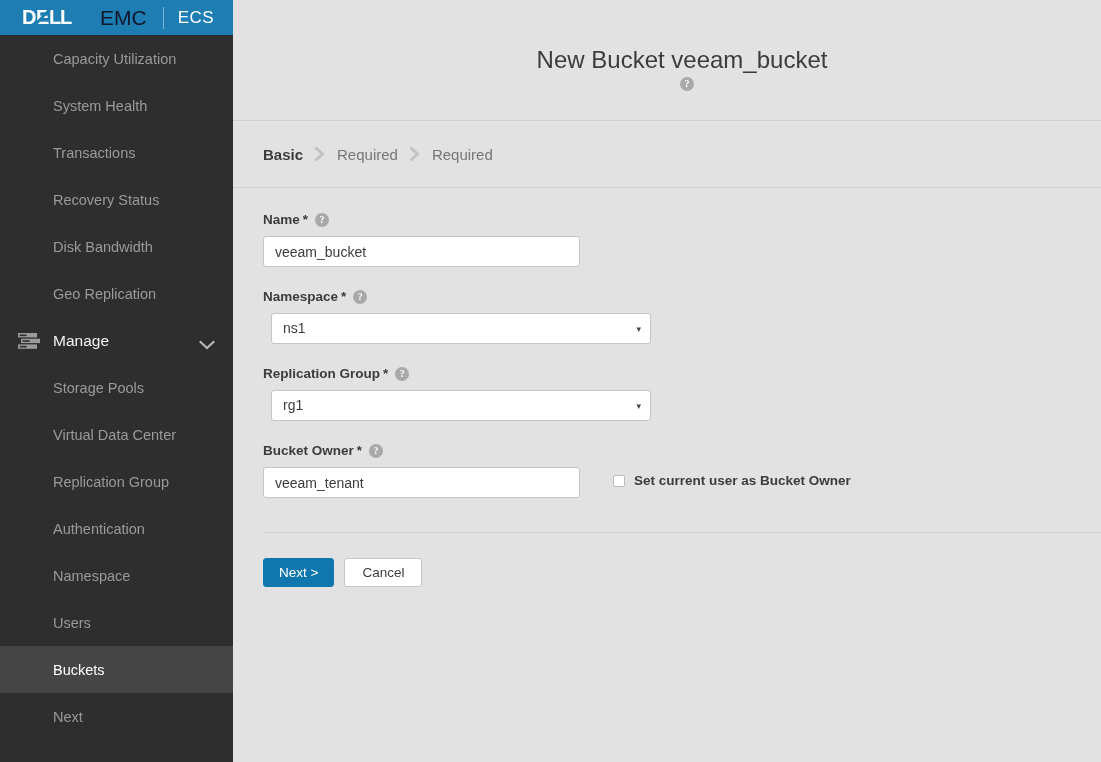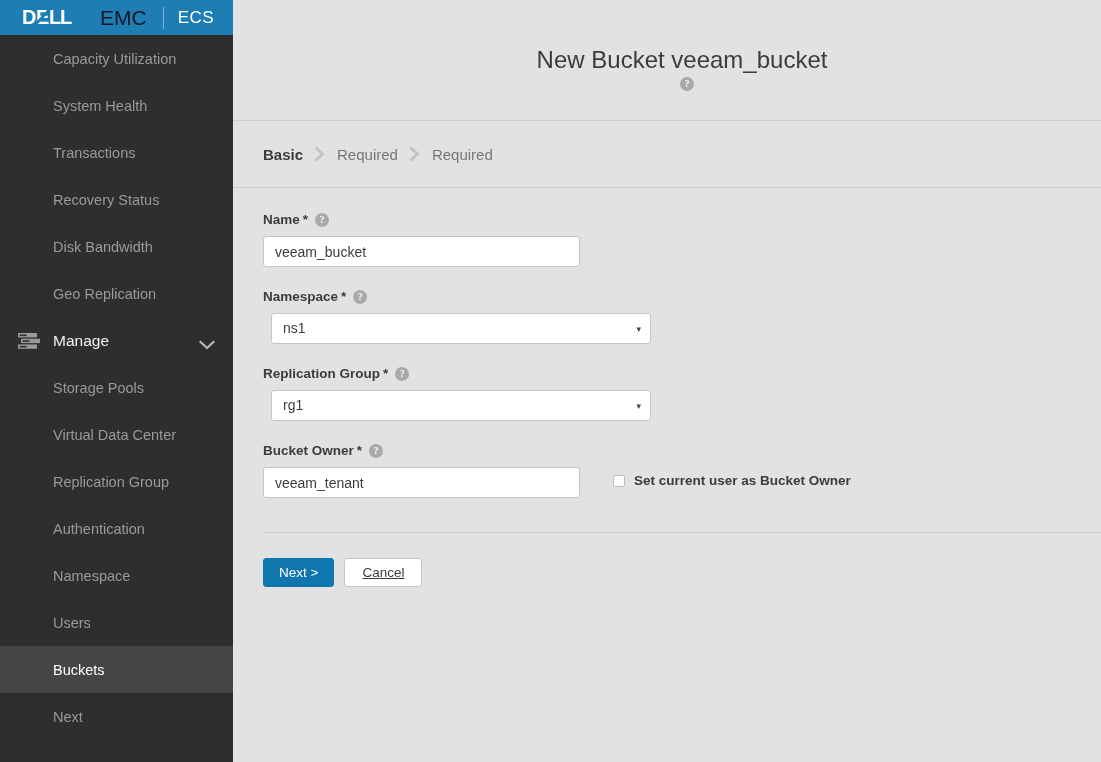--- a/index.html
+++ b/index.html
@@ -288,21 +288,20 @@
     padding: 0 15px;
     min-width: 65px;
   }
   .btn-secondary {
     background: #ffffff;
     color: #3c3c3c;
     border: 1px solid #c6c6c6;
     padding: 0 17px;
     margin-left: 10px;
     min-width: 68px;
-    text-decoration: underline;
   }
 </style>
 </head>
 <body>
 
 <div id="app">
 
   <div id="sidebar">
 
     <div id="brand-bar">

